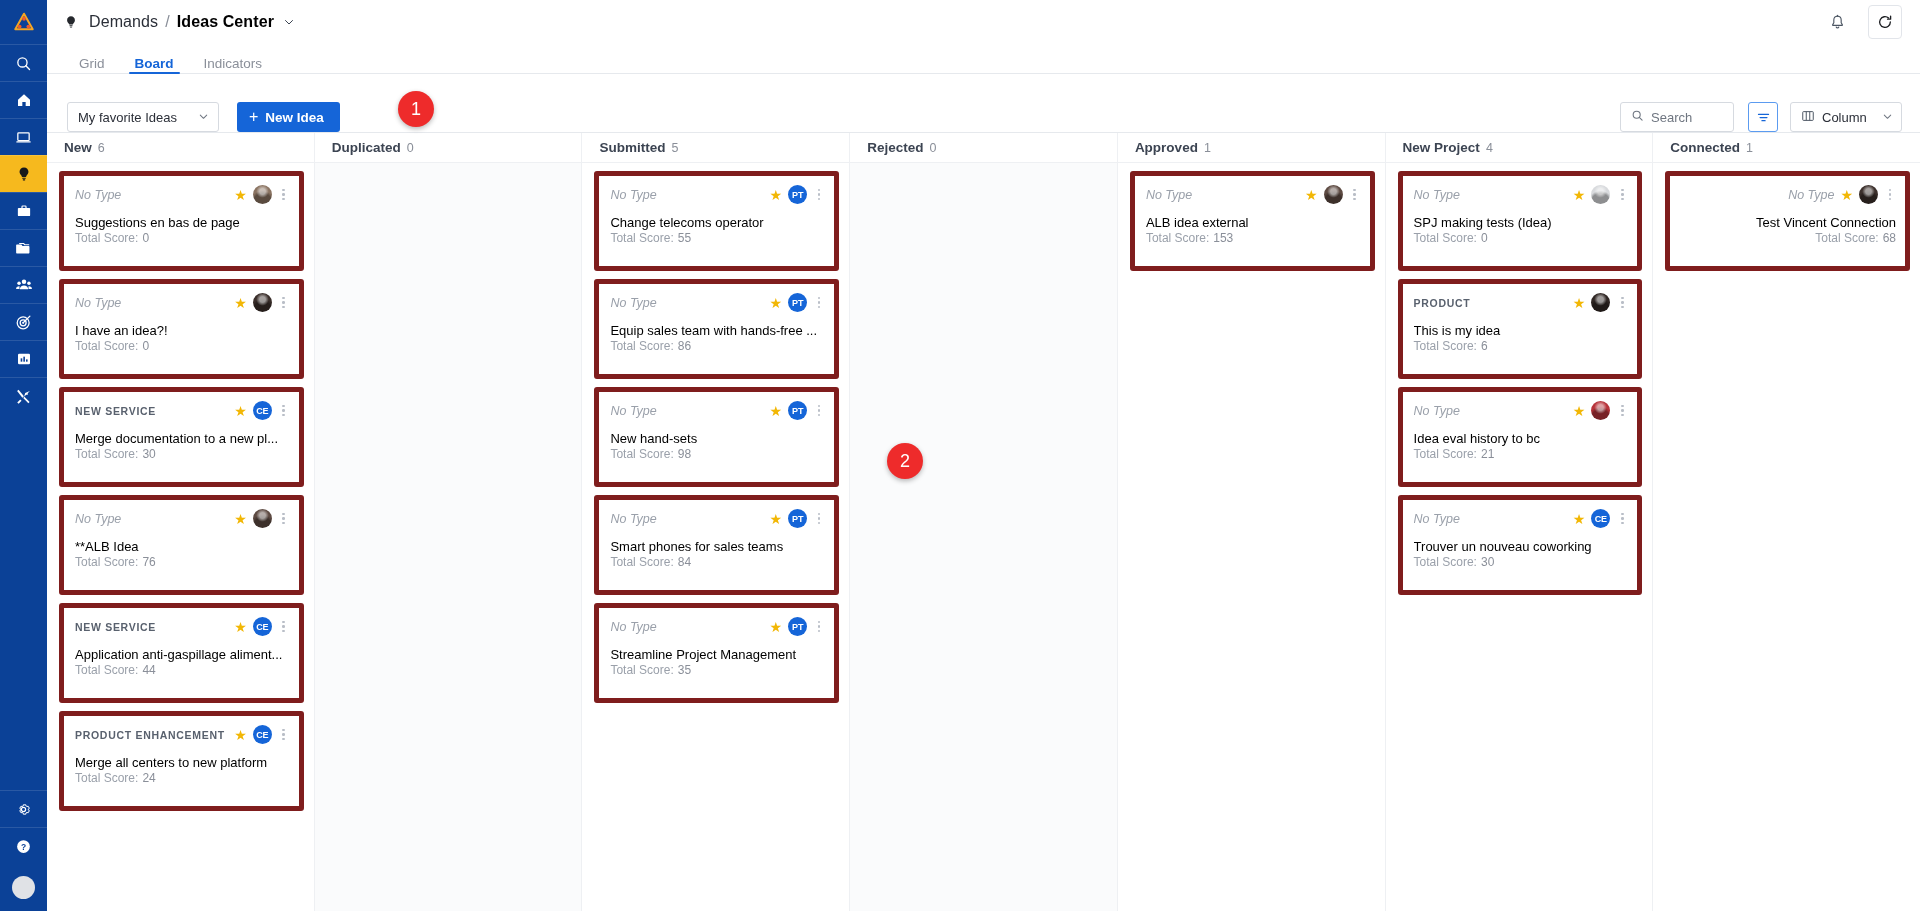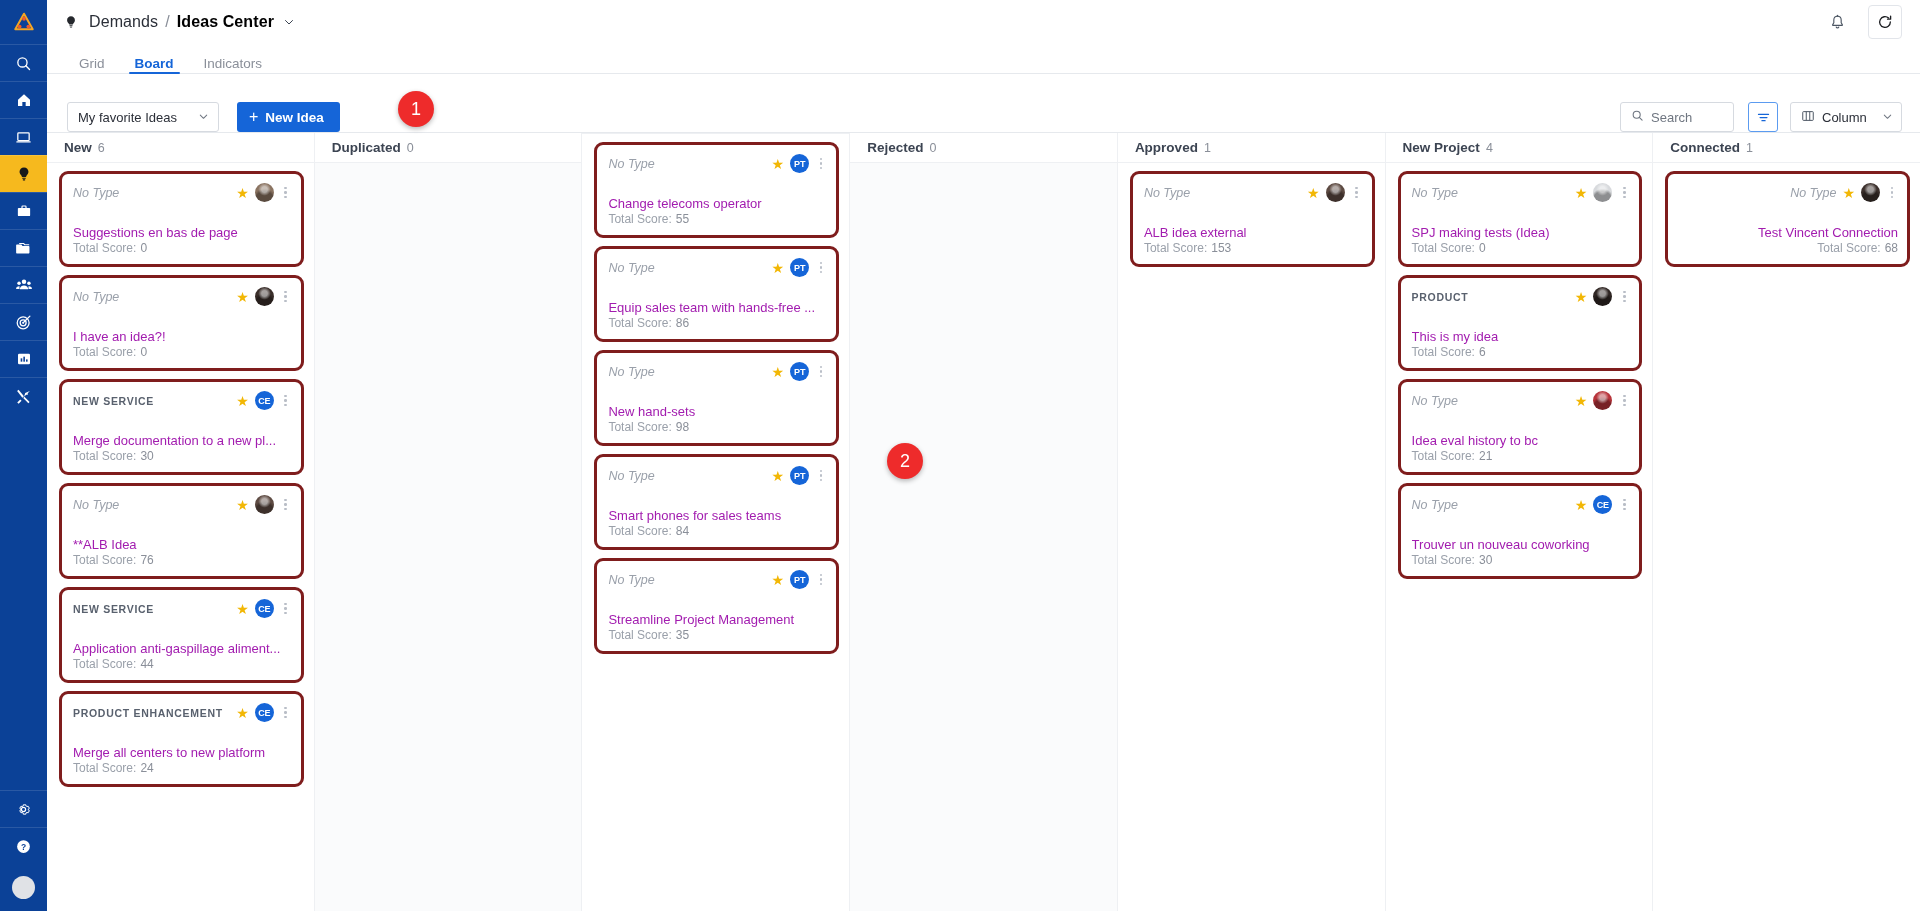--- a/index.html
+++ b/index.html
@@ -168,23 +168,23 @@
     flex:1 1 auto; min-height:0;
     padding: 8px 10px 8px 12px;
     border-top: 1px solid #eef0f3;
     overflow: hidden;
   }
   .col-body.tint { background:#fafbfc; }
 
   
   .card {
     background:#fff;
-    border: 3px solid #7f1d1d;
-    border-radius: 9px;
-    padding: 9px 9px 9px 11px;
+    border: 5px solid #7f1d1d;
+    border-radius: 3px;
+    padding: 9px 9px 21px 11px;
     margin-bottom: 8px;
     cursor: pointer;
   }
   .card-top {
     display:flex; align-items:center; gap:6px;
     height: 19px;
   }
   .card-type {
     flex: 1 1 auto; min-width:0;
     font-size: 11.5px; color:#6b7280;
@@ -200,22 +200,22 @@
     font-size: 9px; font-weight:bold; color:#fff; letter-spacing:-.2px;
   }
   .ava.initials { background:#1565d8; }
   .kebab {
     flex: 0 0 12px; width:12px; height:16px;
     display:flex; flex-direction:column; align-items:center; justify-content:center; gap:2px;
     cursor:pointer;
   }
   .kebab i { width:2.5px; height:2.5px; border-radius:50%; background:#b9bec7; display:block; }
   .card-title {
-    margin-top: 22px;
-    font-size: 13px; color:#a21caf; line-height: 17px;
+    margin-top: 10px;
+    font-size: 13px; color:#000000; line-height: 17px;
     white-space:nowrap; overflow:hidden; text-overflow:ellipsis;
   }
   .card-score {
     margin-top: 0;
     font-size: 12px; color:#9aa0aa;
   }
   .card-score b { font-weight: normal; color:#8a8f99; margin-left: 4px; }
 
   
   .badge {
@@ -517,20 +517,24 @@
           </div>
         </div>
         <div class="col">
           <div class="col-head">
             <span class="col-title">Duplicated</span>
             <span class="col-count">0</span>
           </div>
           <div class="col-body tint"></div>
         </div>
         <div class="col">
+          <div class="col-head">
+            <span class="col-title">Submitted</span>
+            <span class="col-count">5</span>
+          </div>
           <div class="col-body">
             <div class="card">
               <div class="card-top">
                 <div class="card-type notype">No Type</div>
                 <span class="star">★</span>
                 <div class="ava initials" style="background: rgb(21, 101, 216);">PT</div>
                 <div class="kebab">
                   <i></i>
                   <i></i>
                   <i></i>

